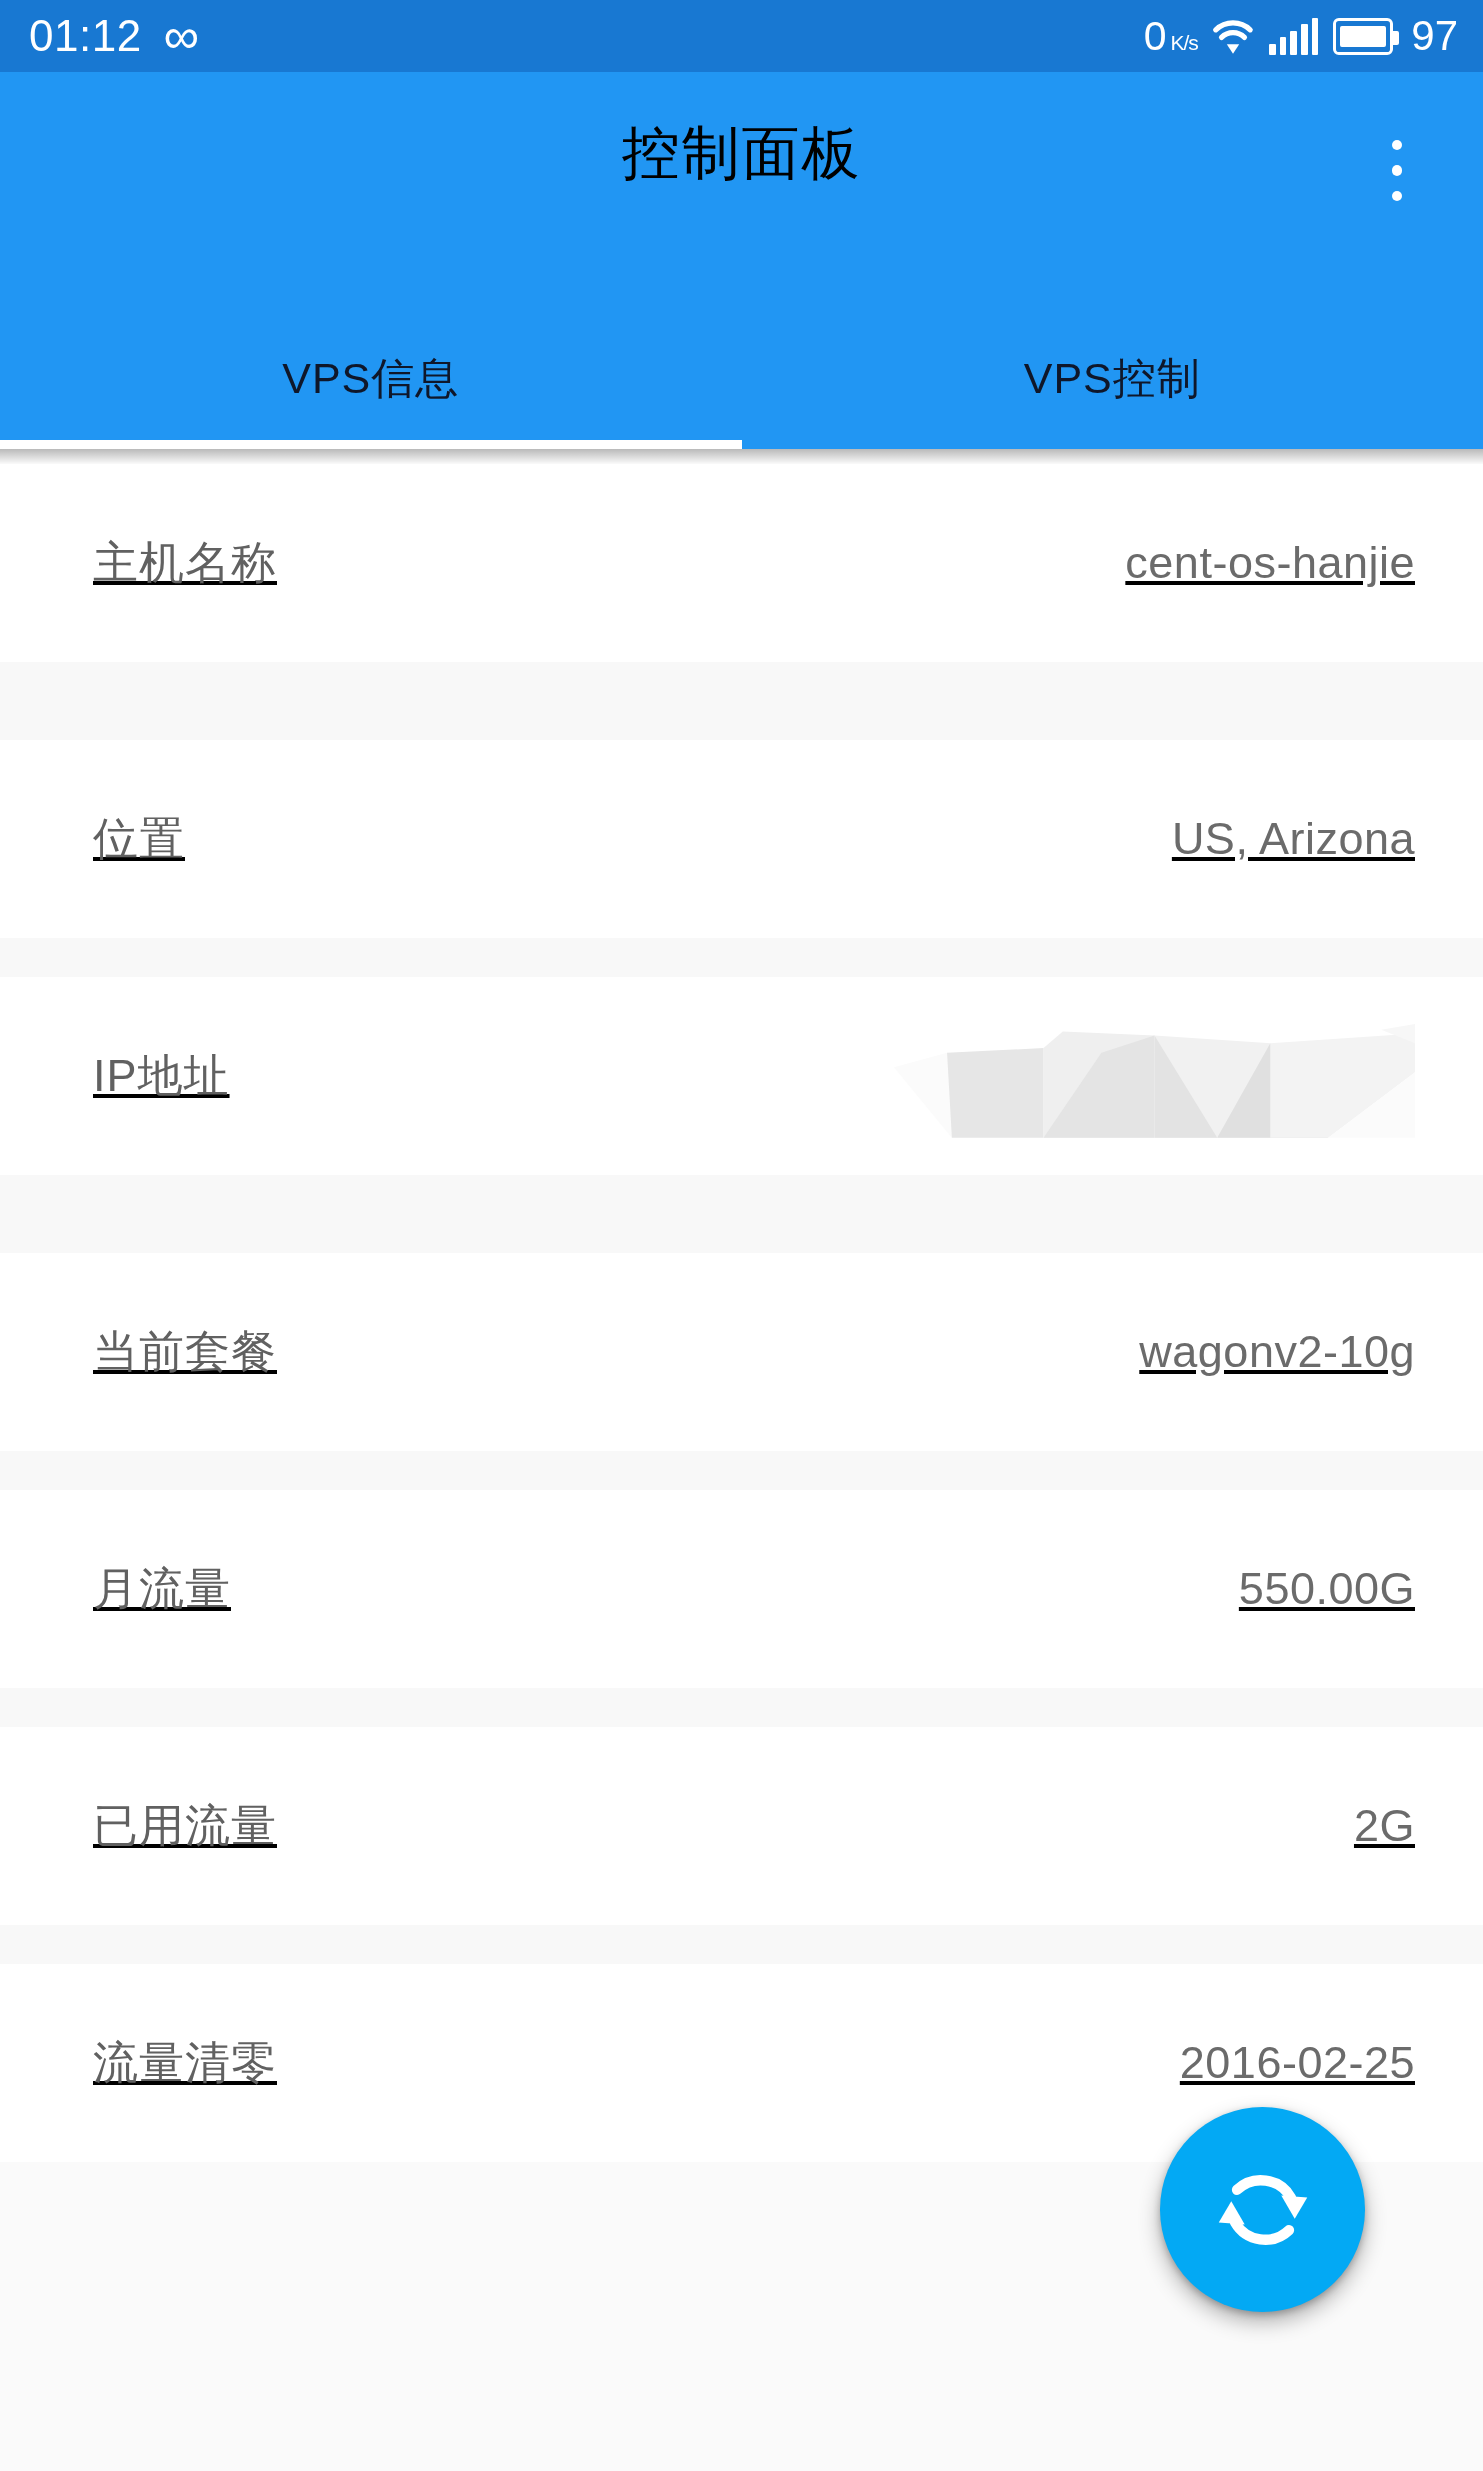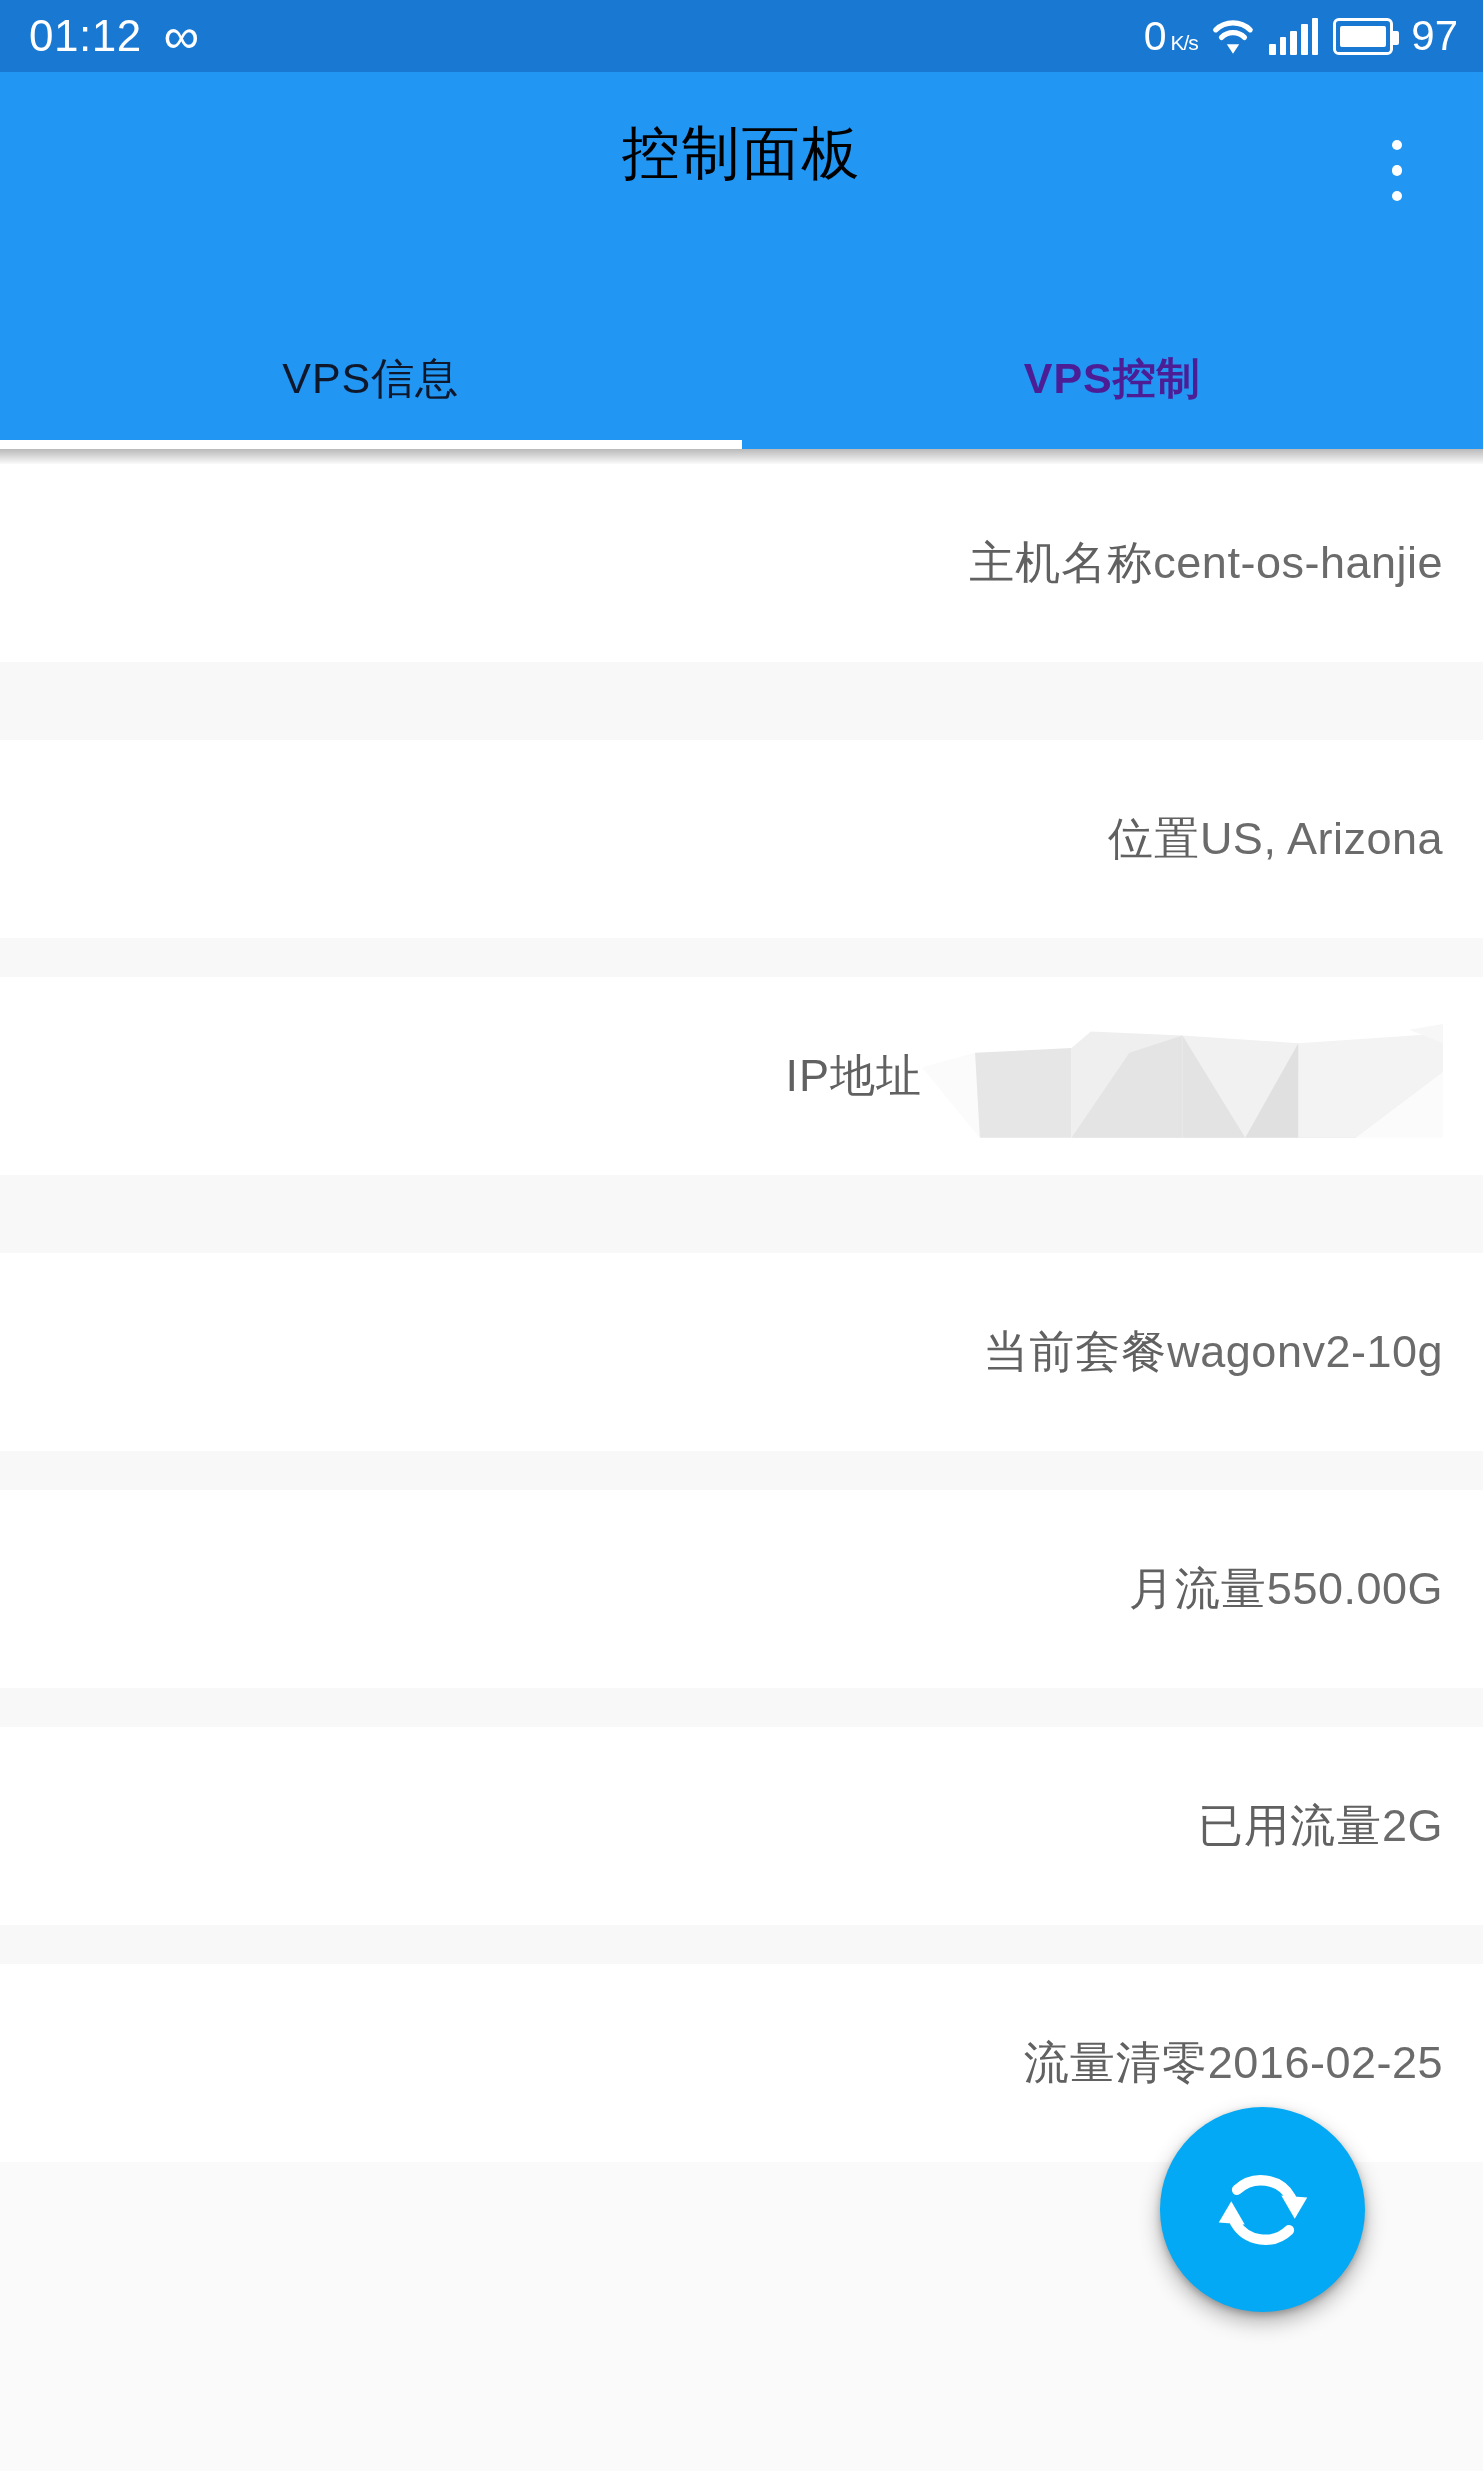--- a/index.html
+++ b/index.html
@@ -51,35 +51,36 @@
     display:flex; flex-direction:column; align-items:center; justify-content:space-between;
     padding:5.8px 0; cursor:pointer;
   }
   .overflow-btn span { width:10.6px; height:10.6px; border-radius:50%; background:#ffffff; display:block; }
 
   
   .tabs { position:relative; height:140px; background:#2196F3; display:flex; }
   .tab { flex:1; display:flex; align-items:center; justify-content:center;
          font-size:43px; letter-spacing:1px; cursor:pointer; position:relative; }
   .tab.active { color:#0f172a; }
-  .tab.inactive { color:#4c1d95;font-weight:bold; }
+  .tab.inactive { color:#0f172a; }
   .tab.active::after {
     content:""; position:absolute; left:0; right:0; bottom:0; height:8.7px; background:#ffffff;
   }
   .appbar-shadow {
     position:relative; height:15.4px;
     background:linear-gradient(to bottom, rgba(0,0,0,0.26), rgba(0,0,0,0.0));
   }
 
   
   .list { position:relative; background:#fafafa; }
   .row {
     position:relative; height:198px; background:#ffffff;
-    display:flex; align-items:center; justify-content:flex-end;
-    padding:0 40px 0 93px;
+    display:flex; align-items:center; justify-content:space-between;
+    padding:0 68px 0 93px;
+    text-decoration:underline;
   }
   .row-label { font-size:45px; color:#616161; letter-spacing:1px; white-space:nowrap; }
   .row-value { font-size:45px; color:#6b6b6b; letter-spacing:0.5px; white-space:nowrap; }
   .row-sep { height:39px; background:#f8f8f8; }
 
   
   .redact { position:relative; }
   .redact svg { display:block; }
 
   

